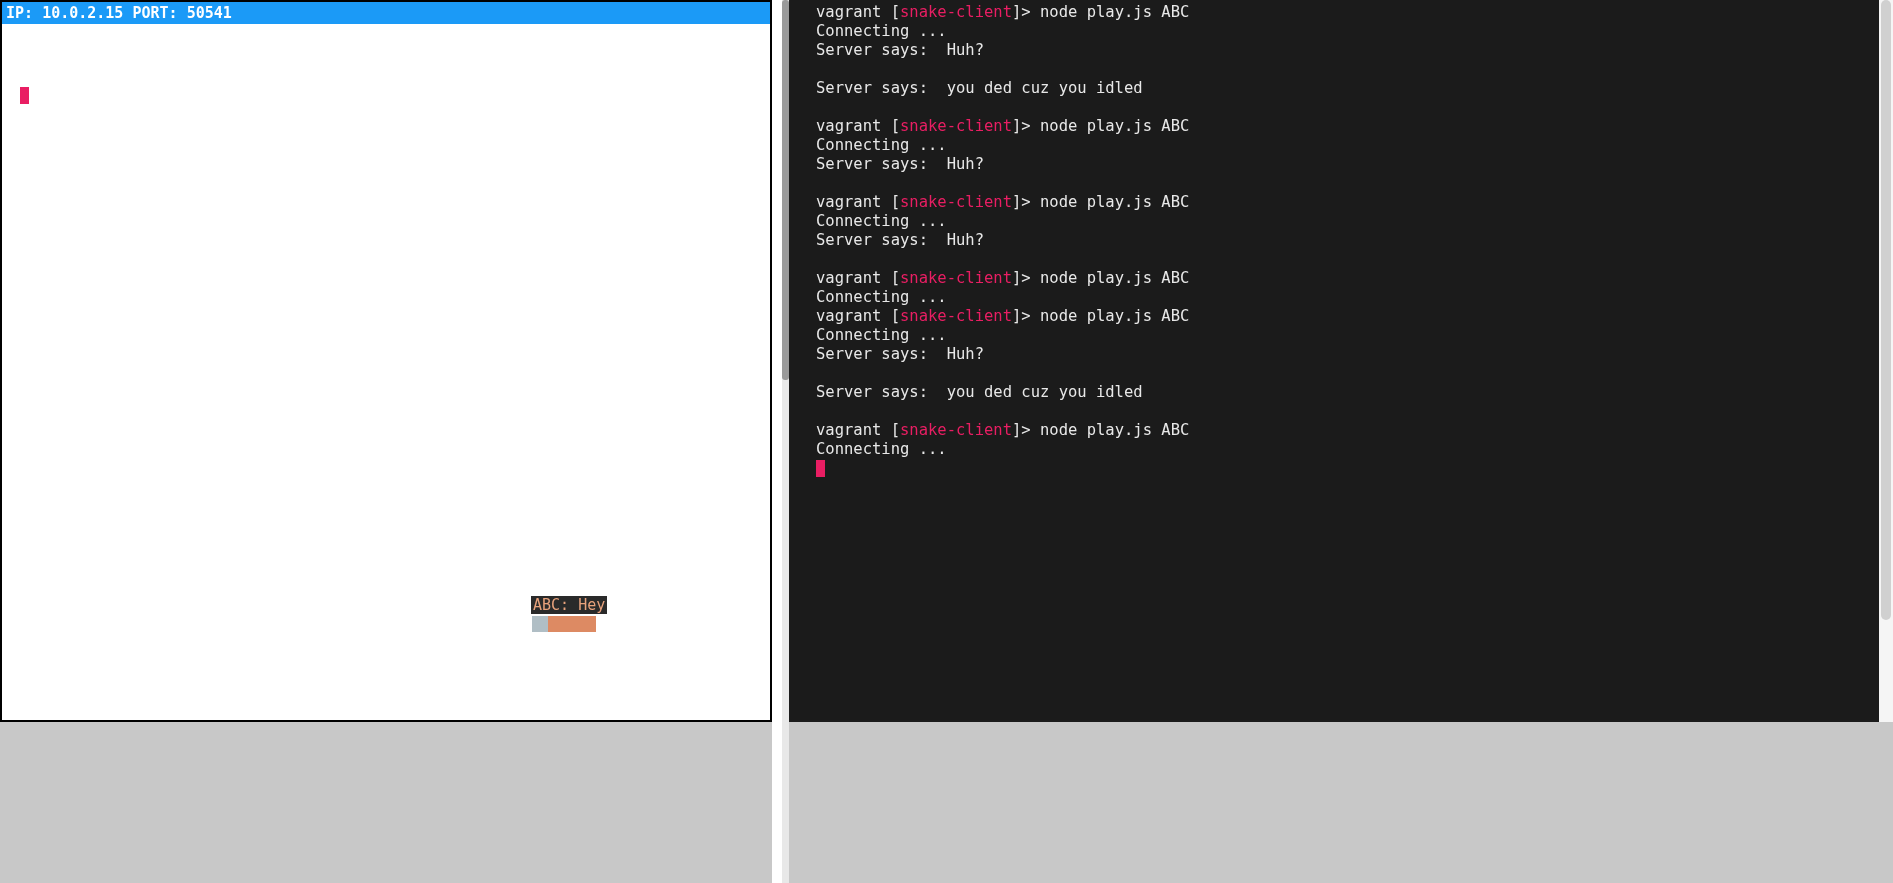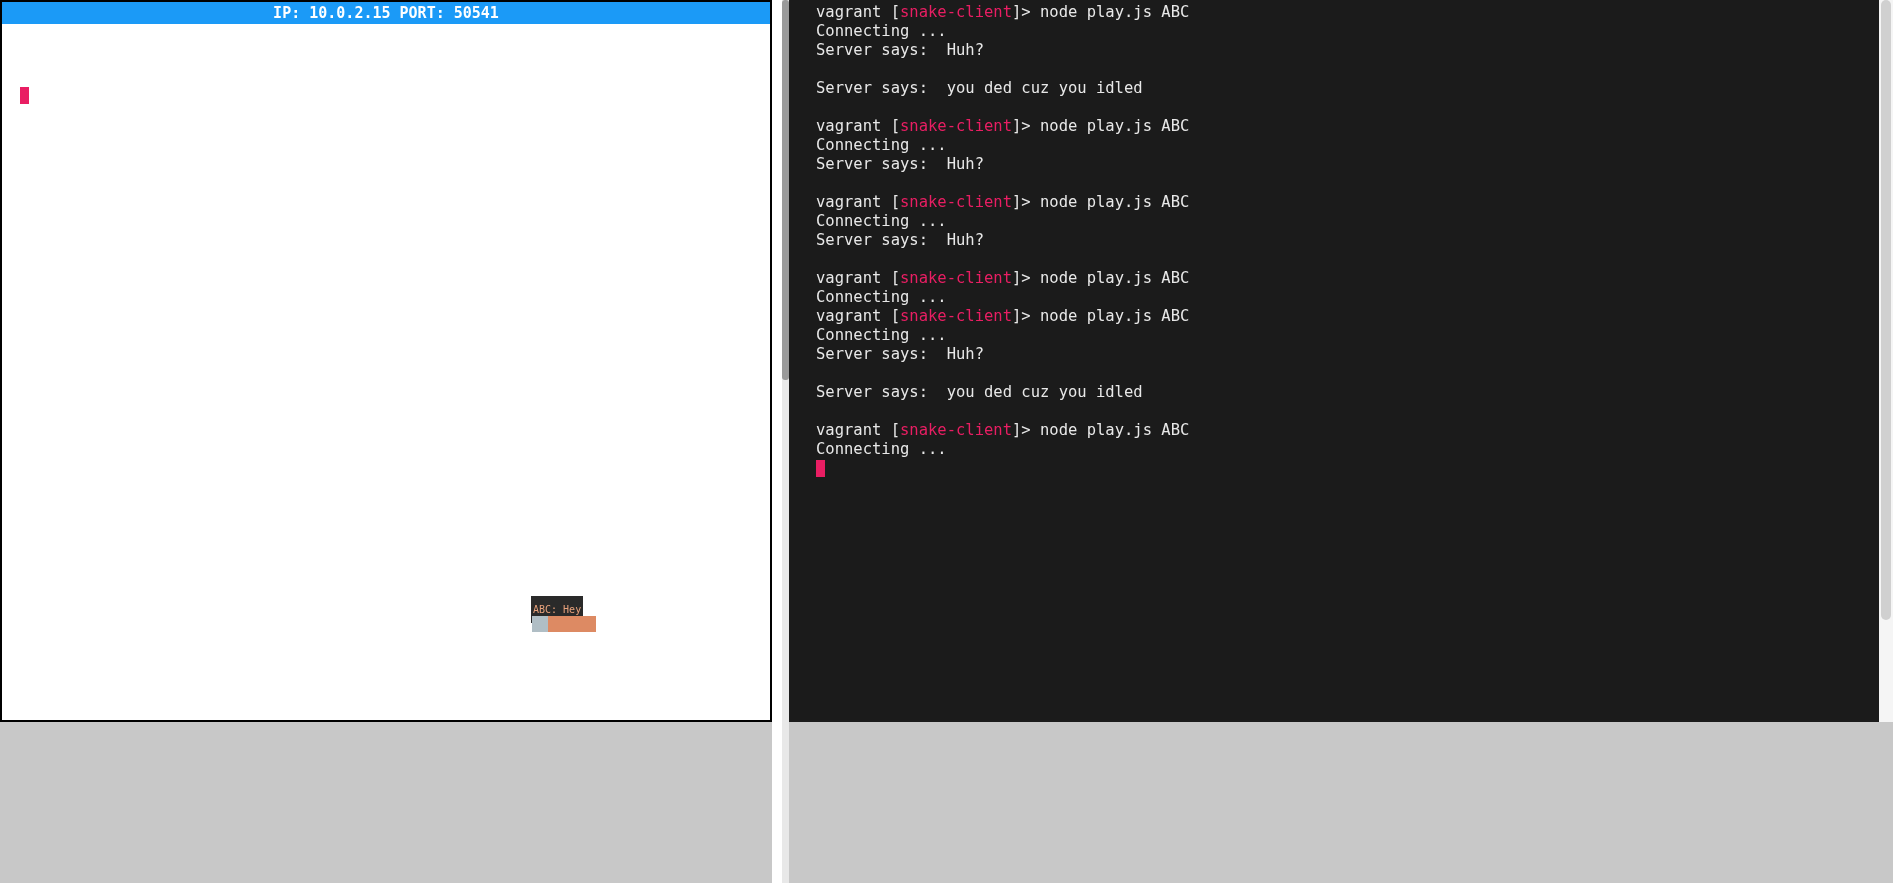--- a/index.html
+++ b/index.html
@@ -12,21 +12,20 @@
       display: flex;
       overflow: hidden;
     }
     .left-pane {
       width: 772px;
       height: 722px;
       background: #ffffff;
       border: 2px solid #000000;
       position: relative;
       flex-shrink: 0;
-      text-align: center;
     }
     .status-bar {
       background: #1b9af7;
       color: #ffffff;
       font-weight: bold;
       padding: 2px 4px;
       font-size: 15px;
       white-space: pre;
     }
     .game-area {
@@ -38,22 +37,22 @@
     .snake-segment {
       position: absolute;
       width: 9px;
       height: 17px;
       background: #e91e63;
     }
     .snake-label {
       position: absolute;
       background: #2a2a2a;
       color: #e8a27c;
-      font-size: 10px;
-      padding: 8px 2px;
+      font-size: 15px;
+      padding: 0 2px;
       white-space: pre;
       font-weight: 500;
     }
     .snake-body {
       position: absolute;
       height: 16px;
     }
     .snake-body-1 {
       background: #b0bec5;
       width: 16px;

